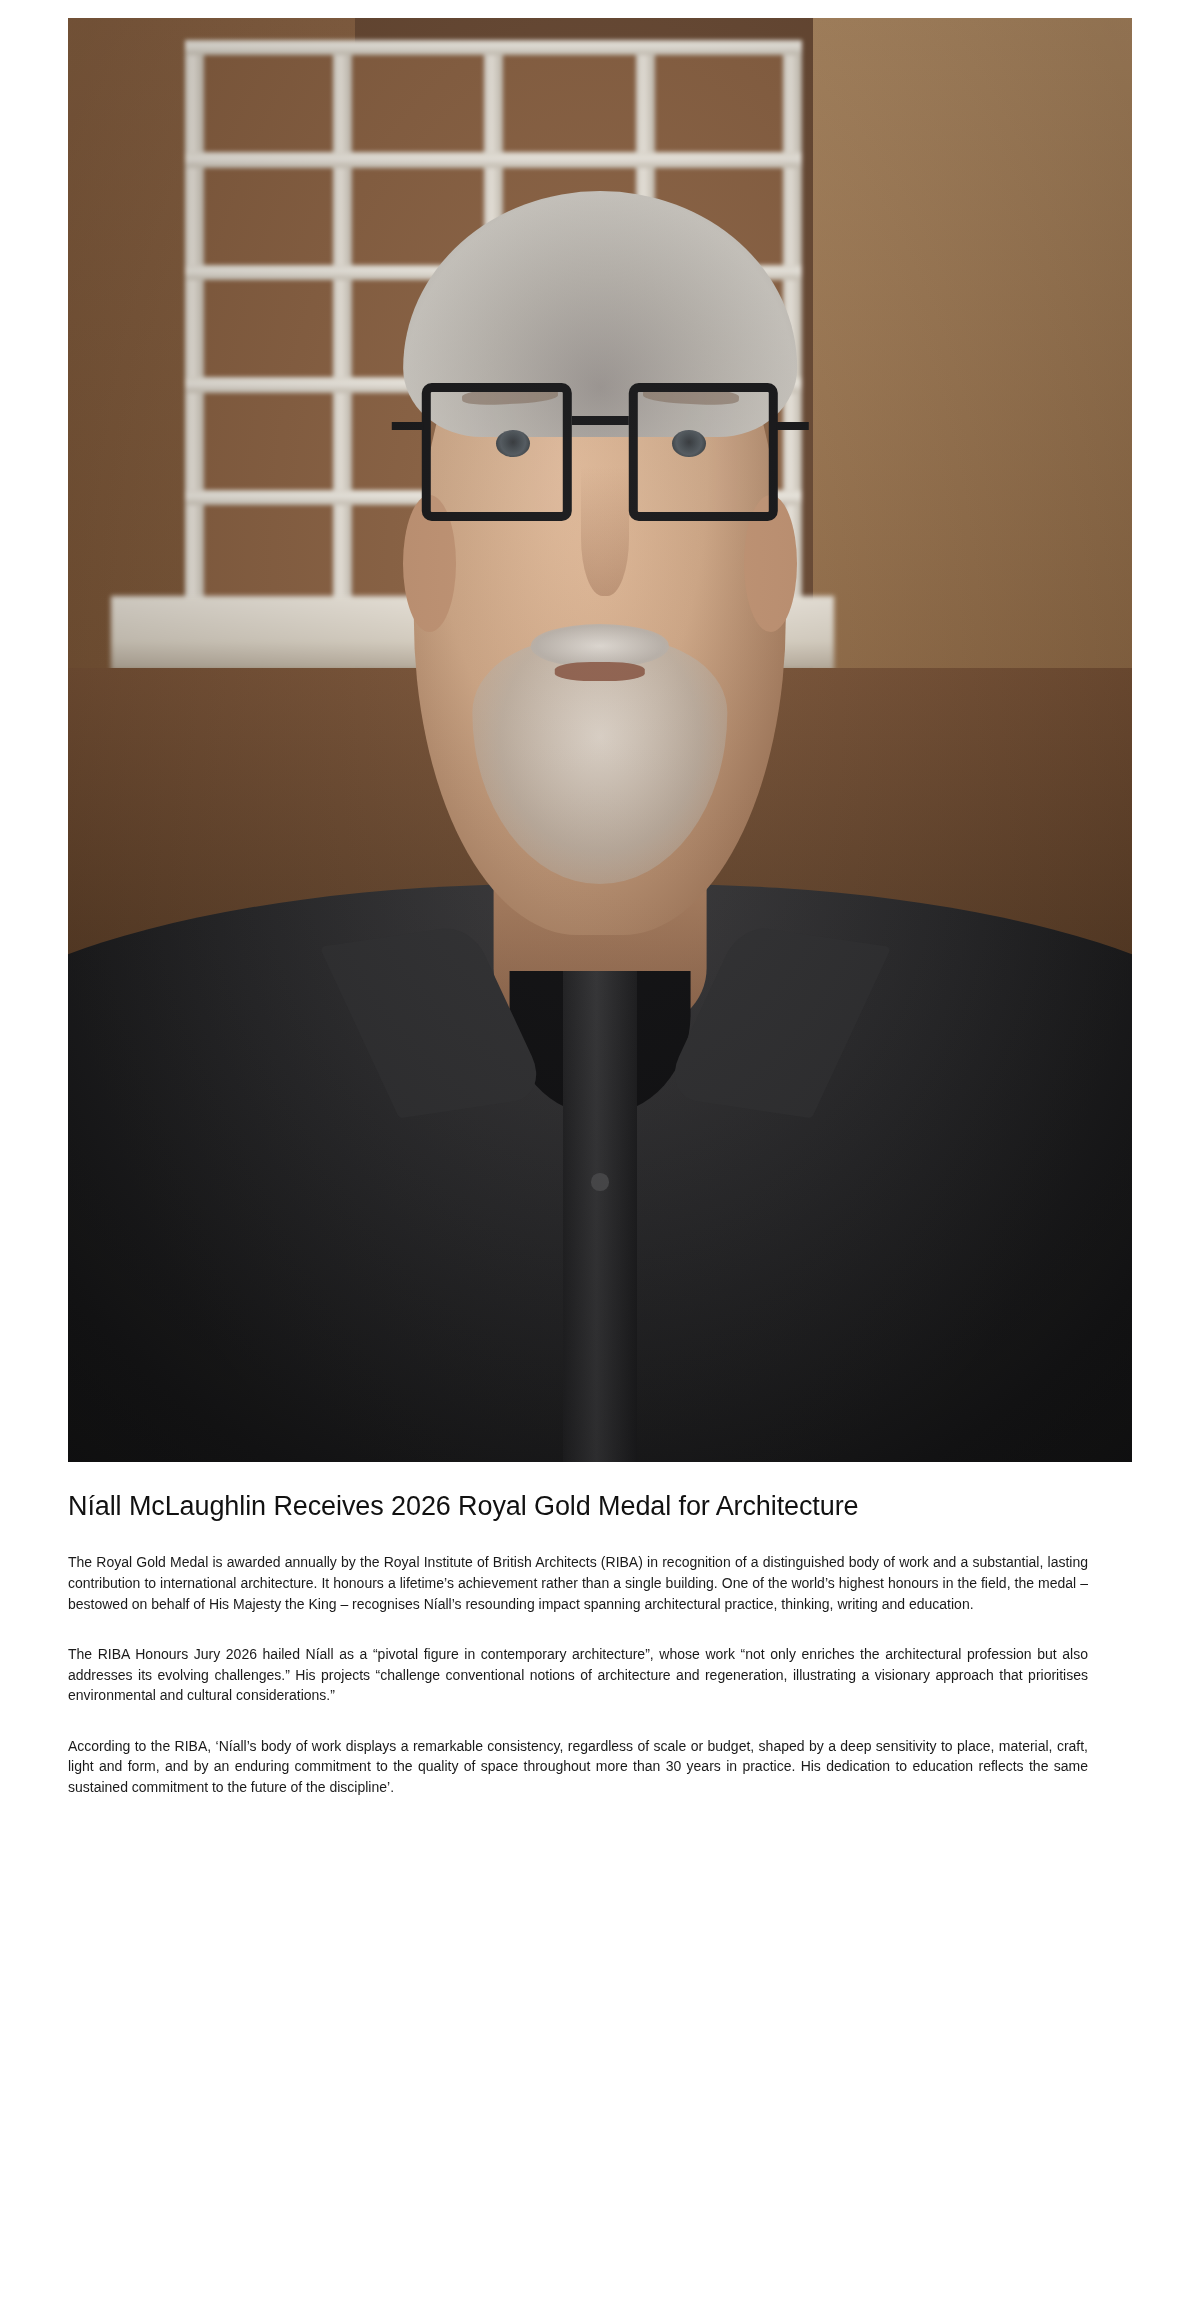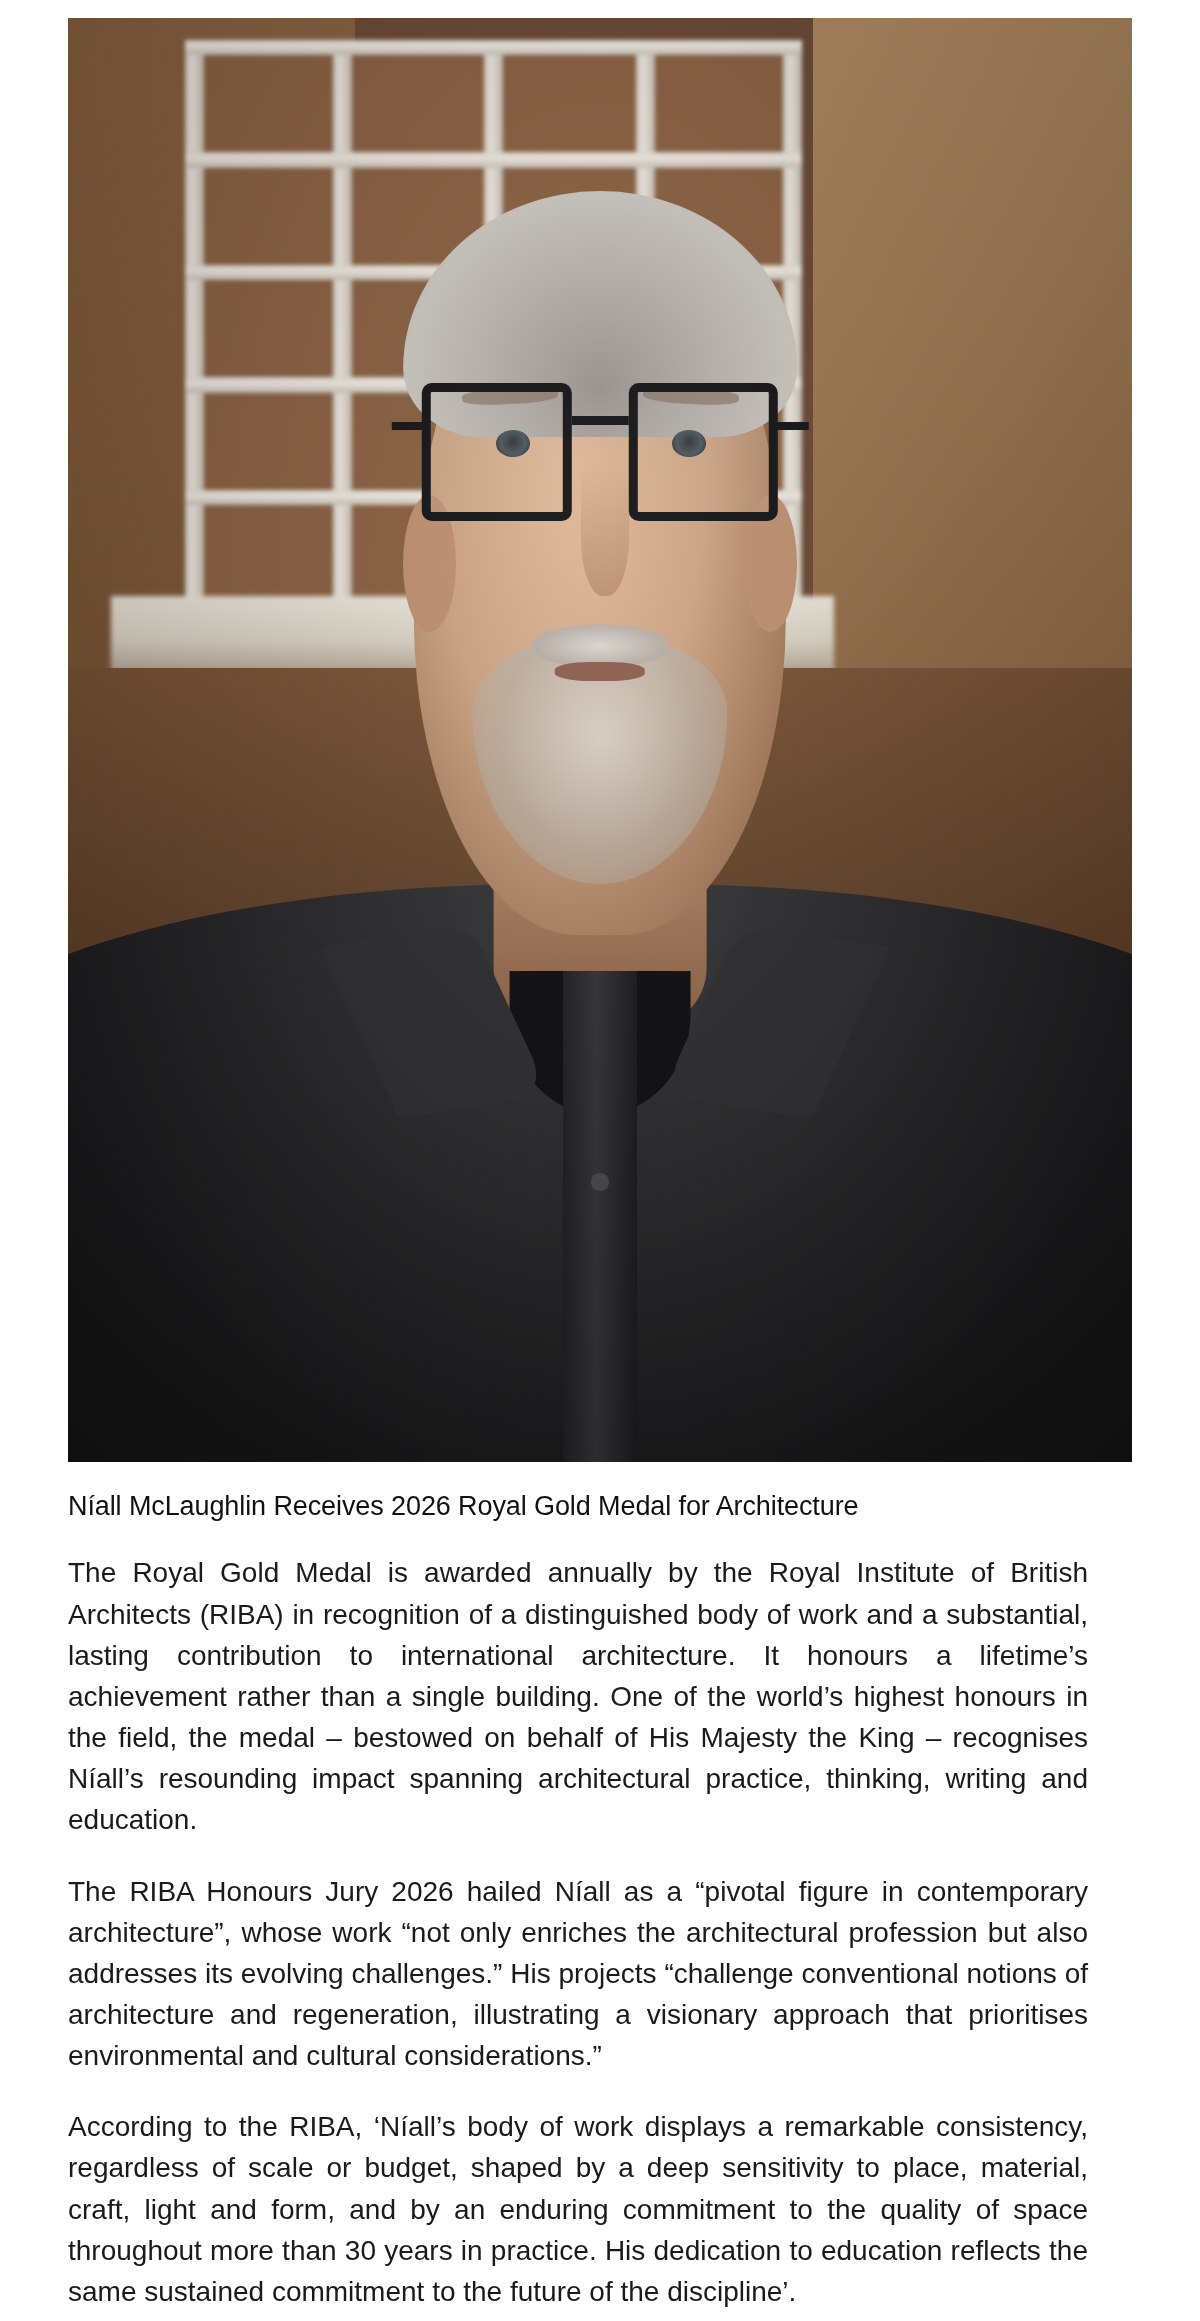--- a/index.html
+++ b/index.html
@@ -266,21 +266,21 @@
   .headline {
     margin-top: 26px;
     font-size: 27px;
     line-height: 1.35;
     font-weight: 400;
     letter-spacing: -0.1px;
     color: #111111;
   }
   .body-copy p {
     margin: 30px 0 0 0;
-    font-size: 28px;
+    font-size: 14px;
     line-height: 1.47;
     text-align: justify;
     color: #1a1a1a;
   }
   .body-copy p:first-child { margin-top: 28px; }
 </style>
 </head>
 <body>
 
 <div class="page">

